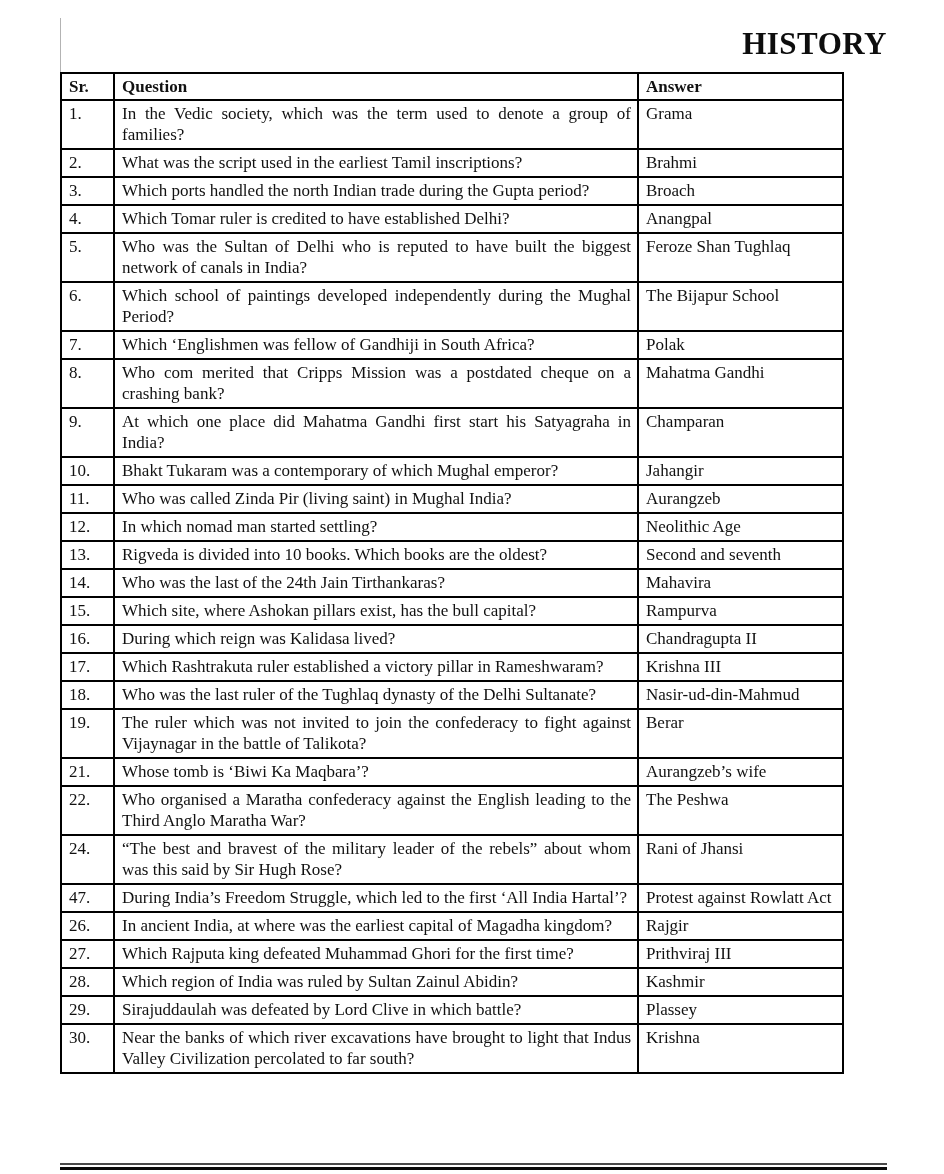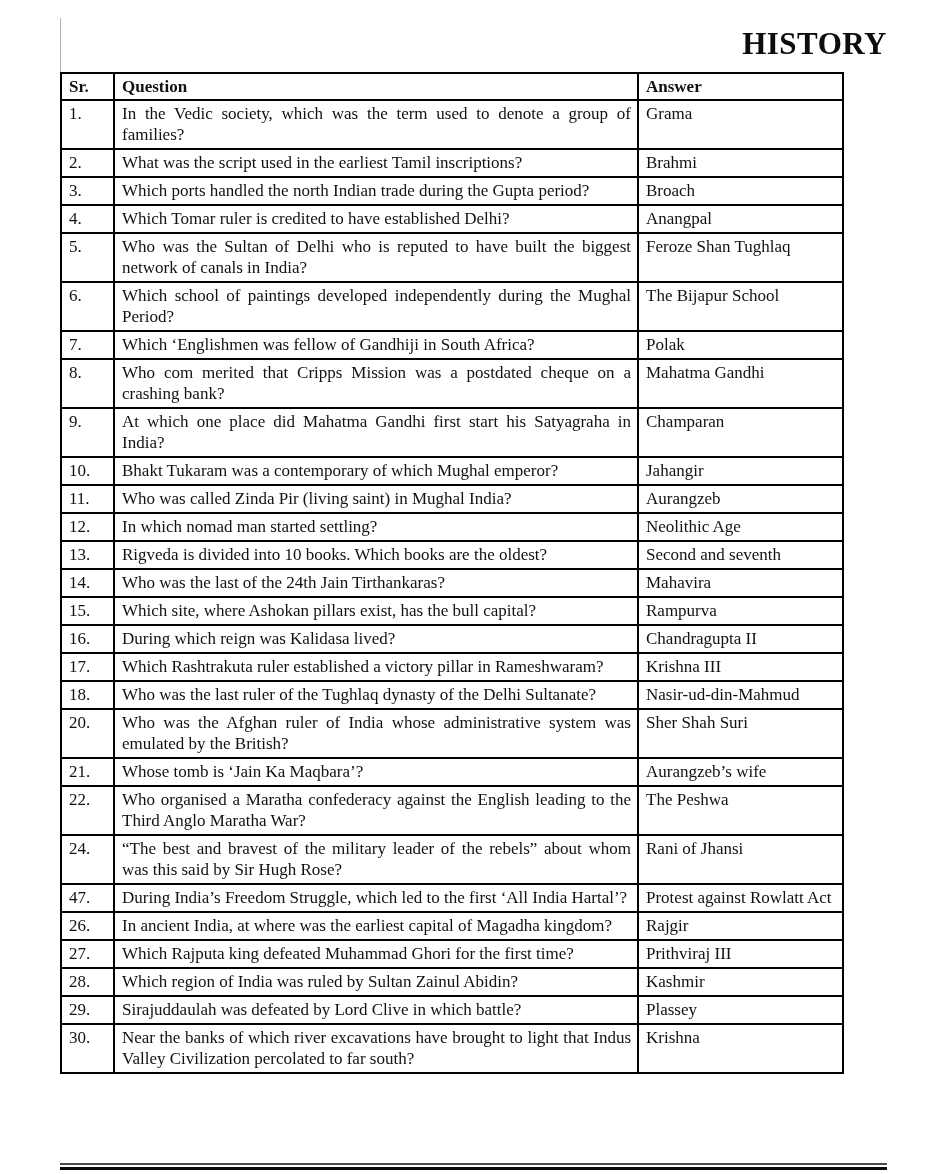--- a/index.html
+++ b/index.html
@@ -200,30 +200,30 @@
     <td class="cell-q">Which Rashtrakuta ruler established a victory pillar in Rameshwaram?</td>
     <td class="cell-a col-a">Krishna III</td>
   </tr>
 
   <tr>
     <td class="cell-sr col-sr">18.</td>
     <td class="cell-q">Who was the last ruler of the Tughlaq dynasty of the Delhi Sultanate?</td>
     <td class="cell-a col-a">Nasir-ud-din-Mahmud</td>
   </tr>
 
-
-  <tr>
-    <td class="cell-sr col-sr">20.</td>
-    <td class="cell-q">Who was the Afghan ruler of India whose administrative system was emulated by the British?</td>
-    <td class="cell-a col-a">Sher Shah Suri</td>
-  </tr>
+  <tr>
+    <td class="cell-sr col-sr">19.</td>
+    <td class="cell-q">The ruler which was not invited to join the confederacy to fight against Vijaynagar in the battle of Talikota?</td>
+    <td class="cell-a col-a">Berar</td>
+  </tr>
+
 
   <tr>
     <td class="cell-sr col-sr">21.</td>
-    <td class="cell-q">Whose tomb is ‘Jain Ka Maqbara’?</td>
+    <td class="cell-q">Whose tomb is ‘Biwi Ka Maqbara’?</td>
     <td class="cell-a col-a">Aurangzeb’s wife</td>
   </tr>
 
   <tr>
     <td class="cell-sr col-sr">22.</td>
     <td class="cell-q">Who organised a Maratha confederacy against the English leading to the Third Anglo Maratha War?</td>
     <td class="cell-a col-a">The Peshwa</td>
   </tr>
 
 

